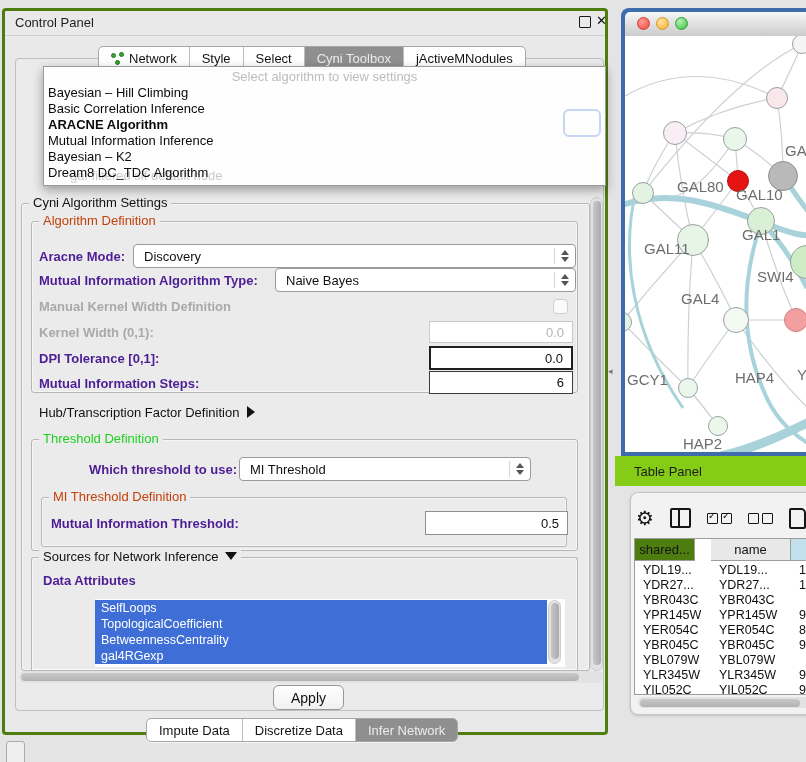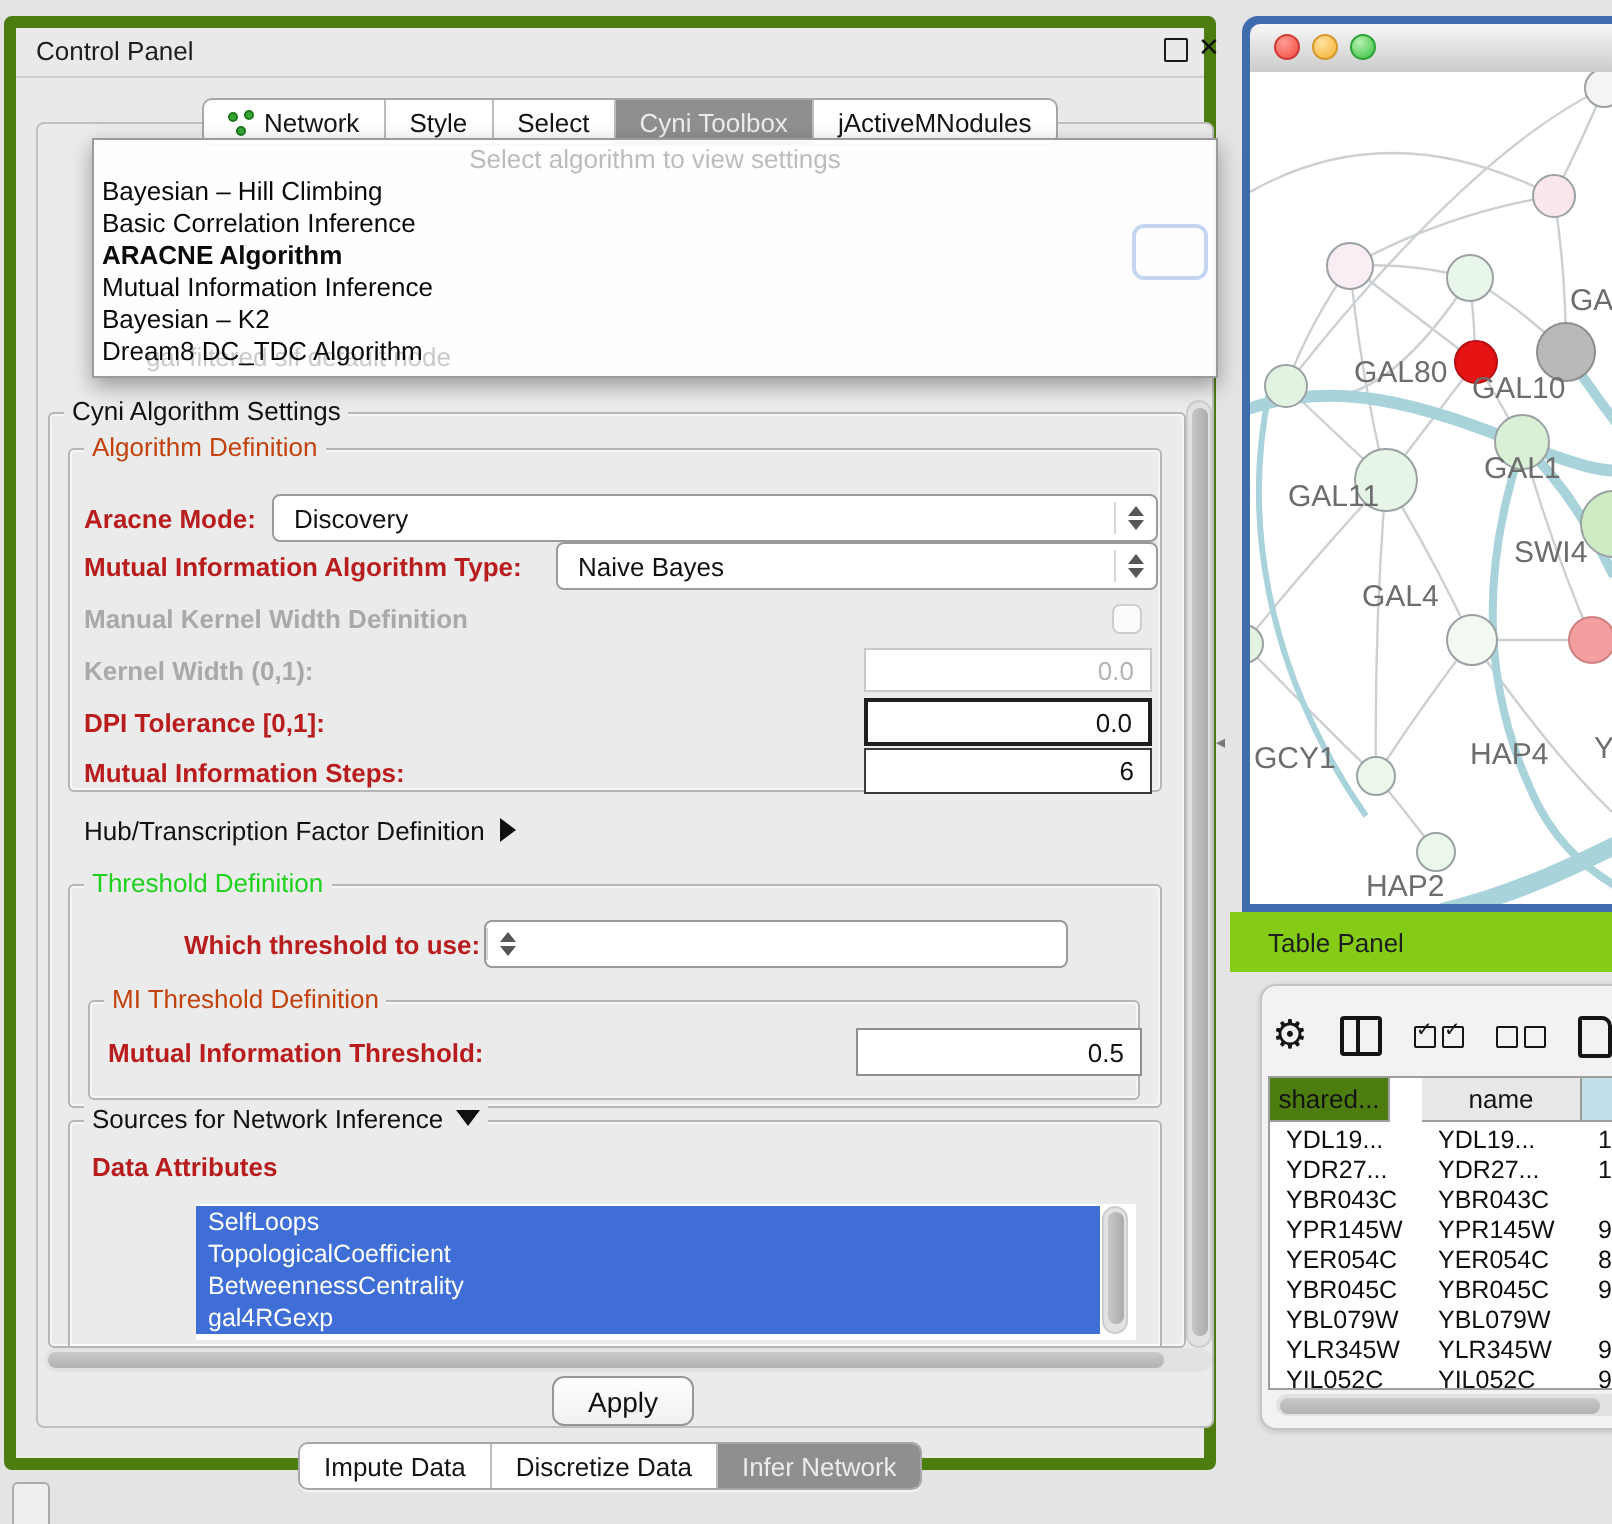--- a/index.html
+++ b/index.html
@@ -1,21 +1,21 @@
 <!DOCTYPE html>
 <html><head>
 <meta charset="utf-8">
 <style>
   html,body{margin:0;padding:0;width:806px;height:762px;overflow:hidden;
     background:#e4e4e4;font-family:"Liberation Sans","DejaVu Sans",sans-serif;
     -webkit-font-smoothing:antialiased;}
   .abs{position:absolute;}
   
   #cp{left:2px;top:8px;width:606px;height:727px;background:#e9e9e9;
-      border:6px solid #4d7c0f;border-radius:4px;box-sizing:border-box;}
+      border:3px solid #4d7c0f;border-radius:4px;box-sizing:border-box;}
   #cp-titlebar{left:0;top:0;width:100%;height:24px;border-bottom:1px solid #cfcfcf;}
   #cp-title{left:10px;top:4px;font-size:13px;color:#1d1d1d;}
   #cp-float{left:574px;top:5px;width:10px;height:10px;border:1.6px solid #1a1a1a;border-radius:1px;}
   #cp-close{left:591px;top:2px;font-size:13px;font-weight:bold;color:#111;}
   
   .seg-tabs{display:flex;background:#ffffff;border:1px solid #a6a6a6;border-radius:5px;
     overflow:hidden;height:24px;box-sizing:border-box;box-shadow:0 1px 0 rgba(255,255,255,.6);}
   .seg{display:flex;align-items:center;gap:5px;padding:0 12px;font-size:13px;color:#141414;
     border-right:1px solid #bdbdbd;white-space:nowrap;cursor:default;}
   .seg:last-child{border-right:none;}
@@ -37,21 +37,21 @@
   .vscroll{width:13px;background:#e2e2e2;border:1px solid #cdcdcd;border-radius:7px;box-sizing:border-box;}
   .vthumb{position:absolute;left:1.5px;width:8px;background:linear-gradient(90deg,#c7c7c7,#ababab);border-radius:5px;}
   .hscroll{height:12px;background:#e2e2e2;border-radius:6px;}
   .hthumb{position:absolute;top:1.5px;height:8px;background:linear-gradient(#c9c9c9,#b2b2b2);border-radius:5px;}
   
   .gb{border:1px solid #b6b6b6;border-radius:3px;box-shadow:inset 0 0 0 1px rgba(255,255,255,.55);}
   .gb-lbl{position:absolute;top:-9px;left:7px;background:#ebebeb;padding:0 4px;font-size:13px;}
   .lbl-blue{color:#c2410c;}
   .lbl-green{color:#1fd11f;}
   .lbl-black{color:#111;}
-  .flabel{position:absolute;font-size:13px;font-weight:bold;color:#b91c1c;}
+  .flabel{position:absolute;font-size:13px;font-weight:bold;color:#4c1d95;}
   .flabel.dim{color:#a9a9a9;}
   
   .combo{position:absolute;background:#ffffff;border:1px solid #9a9a9a;border-radius:4px;
      font-size:13px;color:#111;display:flex;align-items:center;box-sizing:border-box;}
   .combo .txt{padding-left:10px;flex:1;}
   .combo .arr{width:20px;display:flex;flex-direction:column;align-items:center;justify-content:center;gap:2px;border-left:1px solid #d6d6d6;height:70%;}
   .tri-up{width:0;height:0;border-left:4px solid transparent;border-right:4px solid transparent;border-bottom:5px solid #555;}
   .tri-dn{width:0;height:0;border-left:4px solid transparent;border-right:4px solid transparent;border-top:5px solid #555;}
   
   .tfield{position:absolute;background:#fff;font-size:13px;color:#111;text-align:right;
@@ -161,20 +161,21 @@
 
   <span class="abs" style="left:34px;top:394px;font-size:13px;color:#111;">
     <span>Hub/Transcription Factor Definition</span><span class="tri-right"></span>
   </span>
 
   <div class="abs gb" style="left:26px;top:428px;width:545px;height:110px;">
     <span class="gb-lbl lbl-green">Threshold Definition</span>
   </div>
   <span class="flabel" style="left:84px;top:451px;">Which threshold to use:</span>
   <div class="combo" style="left:234px;top:446px;width:292px;height:24px;">
+    <span class="txt">MI Threshold</span>
     <span class="arr">
         <span class="tri-up"></span>
         <span class="tri-dn"></span>
       </span>
   </div>
   <div class="abs gb" style="left:36px;top:486px;width:524px;height:48px;">
     <span class="gb-lbl lbl-blue">MI Threshold Definition</span>
   </div>
   <span class="flabel" style="left:46px;top:505px;">Mutual Information Threshold:</span>
   <div class="tfield" style="left:420px;top:500px;width:143px;height:24px;border:1px solid #8f8f8f;">

